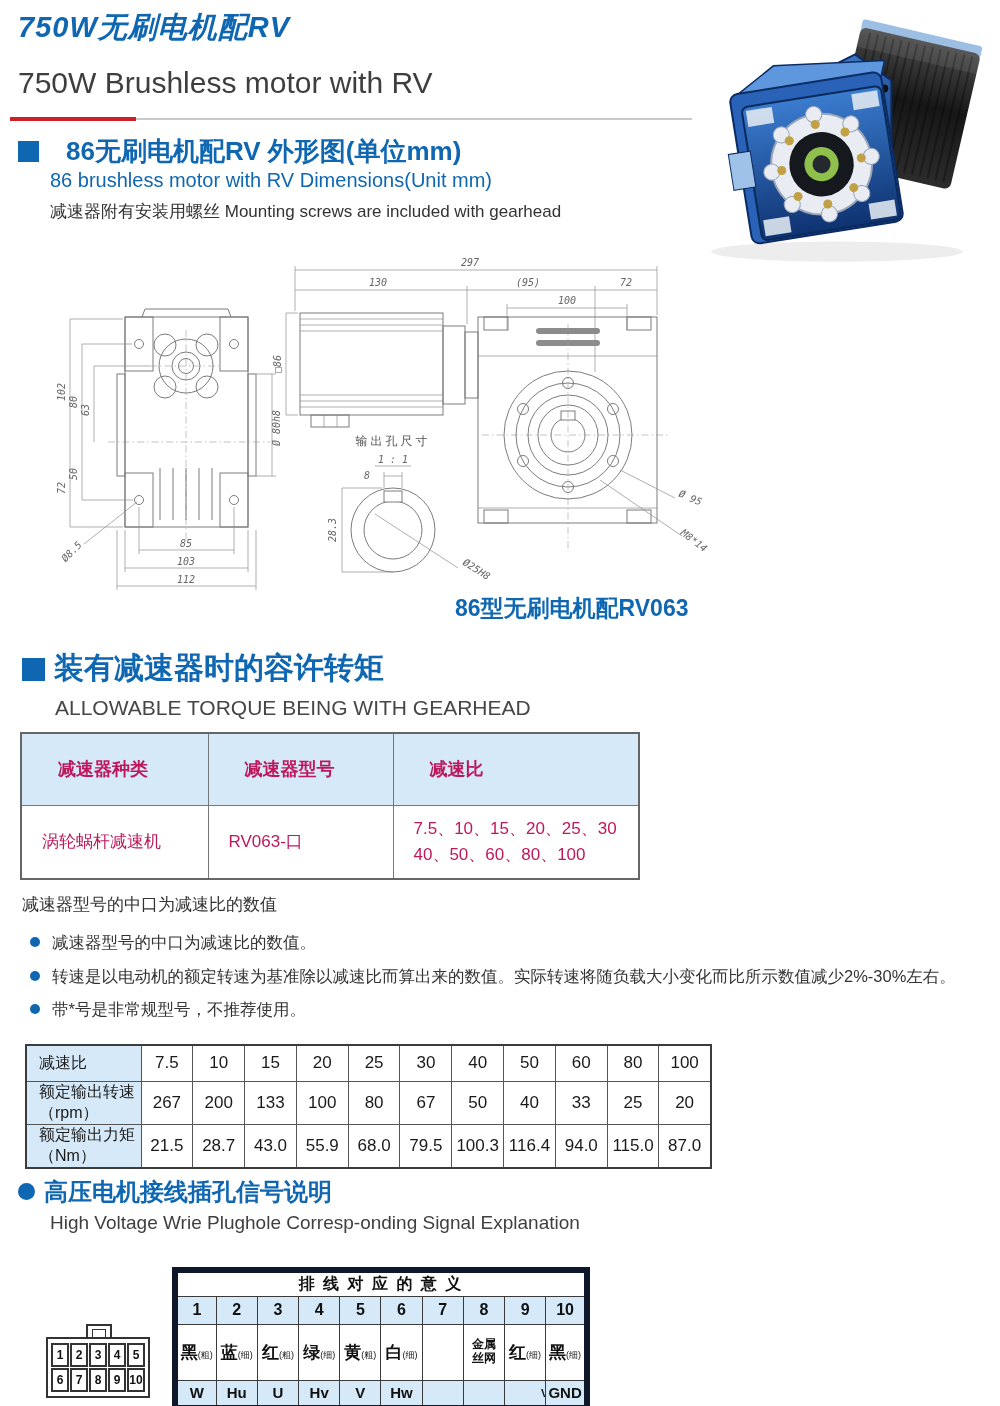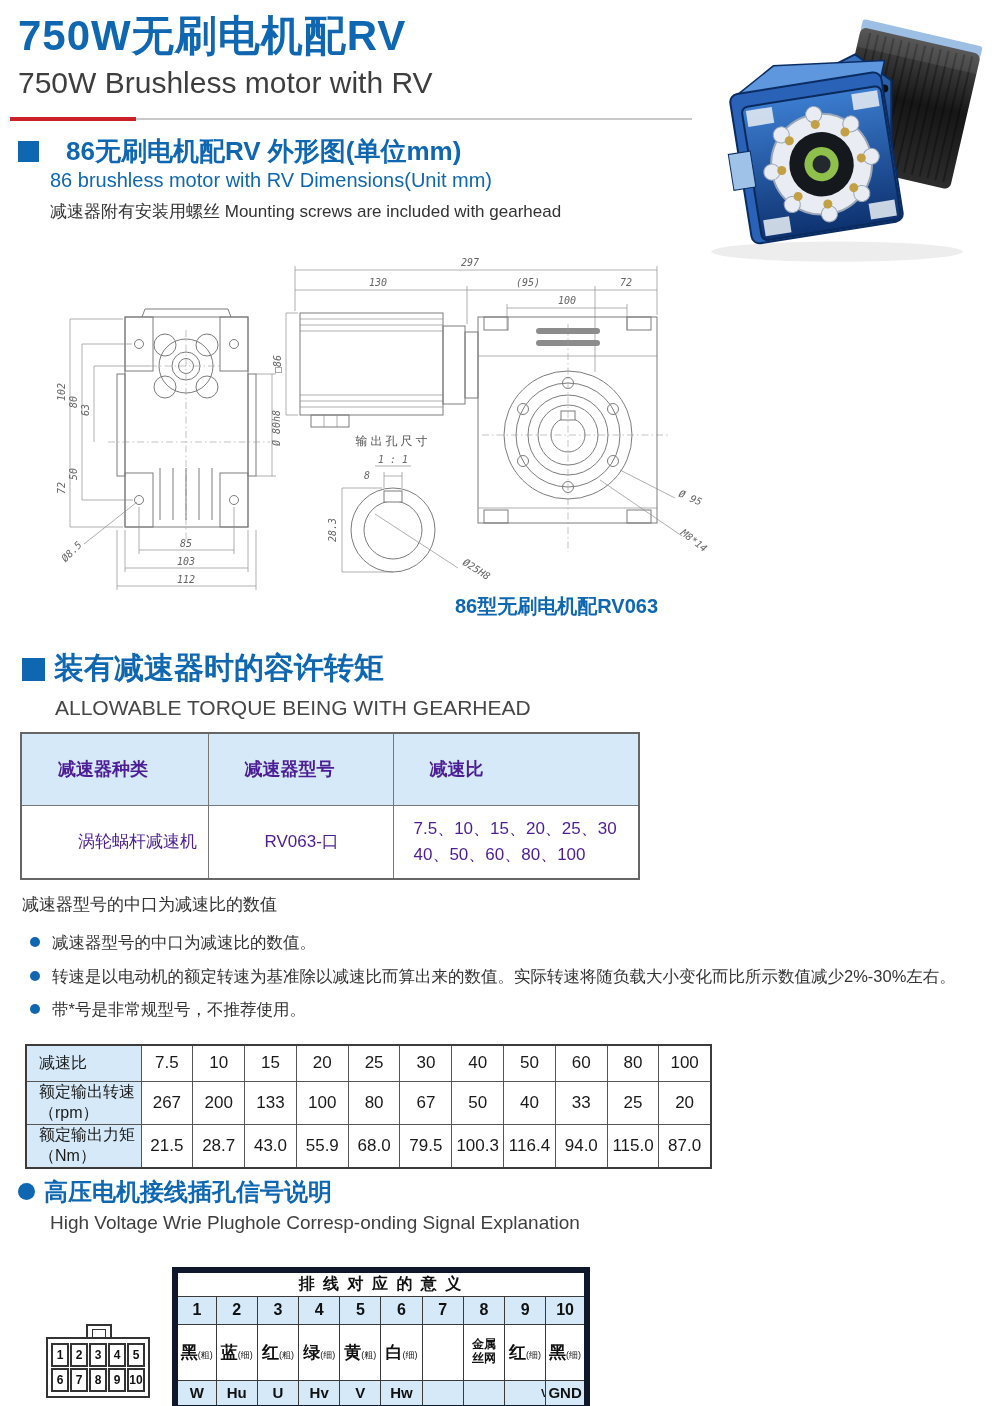--- a/index.html
+++ b/index.html
@@ -1,43 +1,43 @@
 <!DOCTYPE html>
 <html><head>
 <meta charset="utf-8">
 <style>
   * { margin:0; padding:0; box-sizing:border-box; }
   body { background:#e8e8e8; font-family:"Liberation Sans", sans-serif; }
   .page { position:relative; width:1000px; height:1406px; margin:0 auto; background:#ffffff; overflow:hidden; }
 
   
-  .title-zh { position:absolute; left:18px; top:8px; font-size:42px; font-weight:bold; color:#0f67b2; letter-spacing:1px; }
+  .title-zh { position:absolute; left:18px; top:8px; font-size:29px; font-weight:bold; color:#0f67b2; letter-spacing:1px;font-style:italic; }
   .title-en { position:absolute; left:18px; top:66px; font-size:30px; color:#3e3e3e; }
   .rule-red { position:absolute; left:10px; top:117px; width:126px; height:4px; background:#cc2128; }
   .rule-gray { position:absolute; left:136px; top:118px; width:556px; height:2px; background:#c9c9c9; }
 
   
   .sq-marker { position:absolute; background:#0f67b2; }
   .sec-title { position:absolute; font-weight:bold; color:#0f67b2; }
   .sec-en { position:absolute; color:#0f67b2; }
   .sec-en2 { position:absolute; color:#464646; }
   .note-text { position:absolute; color:#333; }
 
   .photo { position:absolute; left:686px; top:2px; width:308px; height:264px; }
 
   .drawing { position:absolute; left:30px; top:252px; width:680px; height:350px; }
   .drawing svg { width:100%; height:100%; }
-  .drw-caption { position:absolute; left:455px; top:593px; font-size:20px; font-weight:bold; color:#0f67b2; }
+  .drw-caption { position:absolute; left:455px; top:593px; font-size:23px; font-weight:bold; color:#0f67b2; }
 
   
   .tbl1 { position:absolute; left:20px; top:732px; border-collapse:collapse; table-layout:fixed; width:618px; }
-  .tbl1 td { border:1px solid #777; font-size:17px; color:#4c1d95; vertical-align:middle; }
+  .tbl1 td { border:1px solid #777; font-size:17px; color:#be185d; vertical-align:middle; }
   .tbl1 { border:2px solid #666; }
   .tbl1 .hd { background:#d6e9f8; font-weight:bold; font-size:18px; height:72px; padding-left:36px; }
-  .tbl1 .bd { height:74px; padding-left:56px; }
+  .tbl1 .bd { height:74px; padding-left:20px; }
   .tbl1 .ratio-cell { padding-left:20px; line-height:1.5; }
 
   .note1 { position:absolute; left:22px; top:893px; font-size:17px; color:#333; }
 
   .bullets { position:absolute; left:22px; top:932px; width:960px; }
   .bullet-row { display:flex; align-items:flex-start; margin-bottom:13px;text-align:right; }
   .dot { flex:0 0 auto; width:10px; height:10px; border-radius:50%; background:#0f67b2; margin:5px 12px 0 8px; }
   .bullet-row span.txt { font-size:16.5px; color:#333; line-height:1.25; }
 
   

